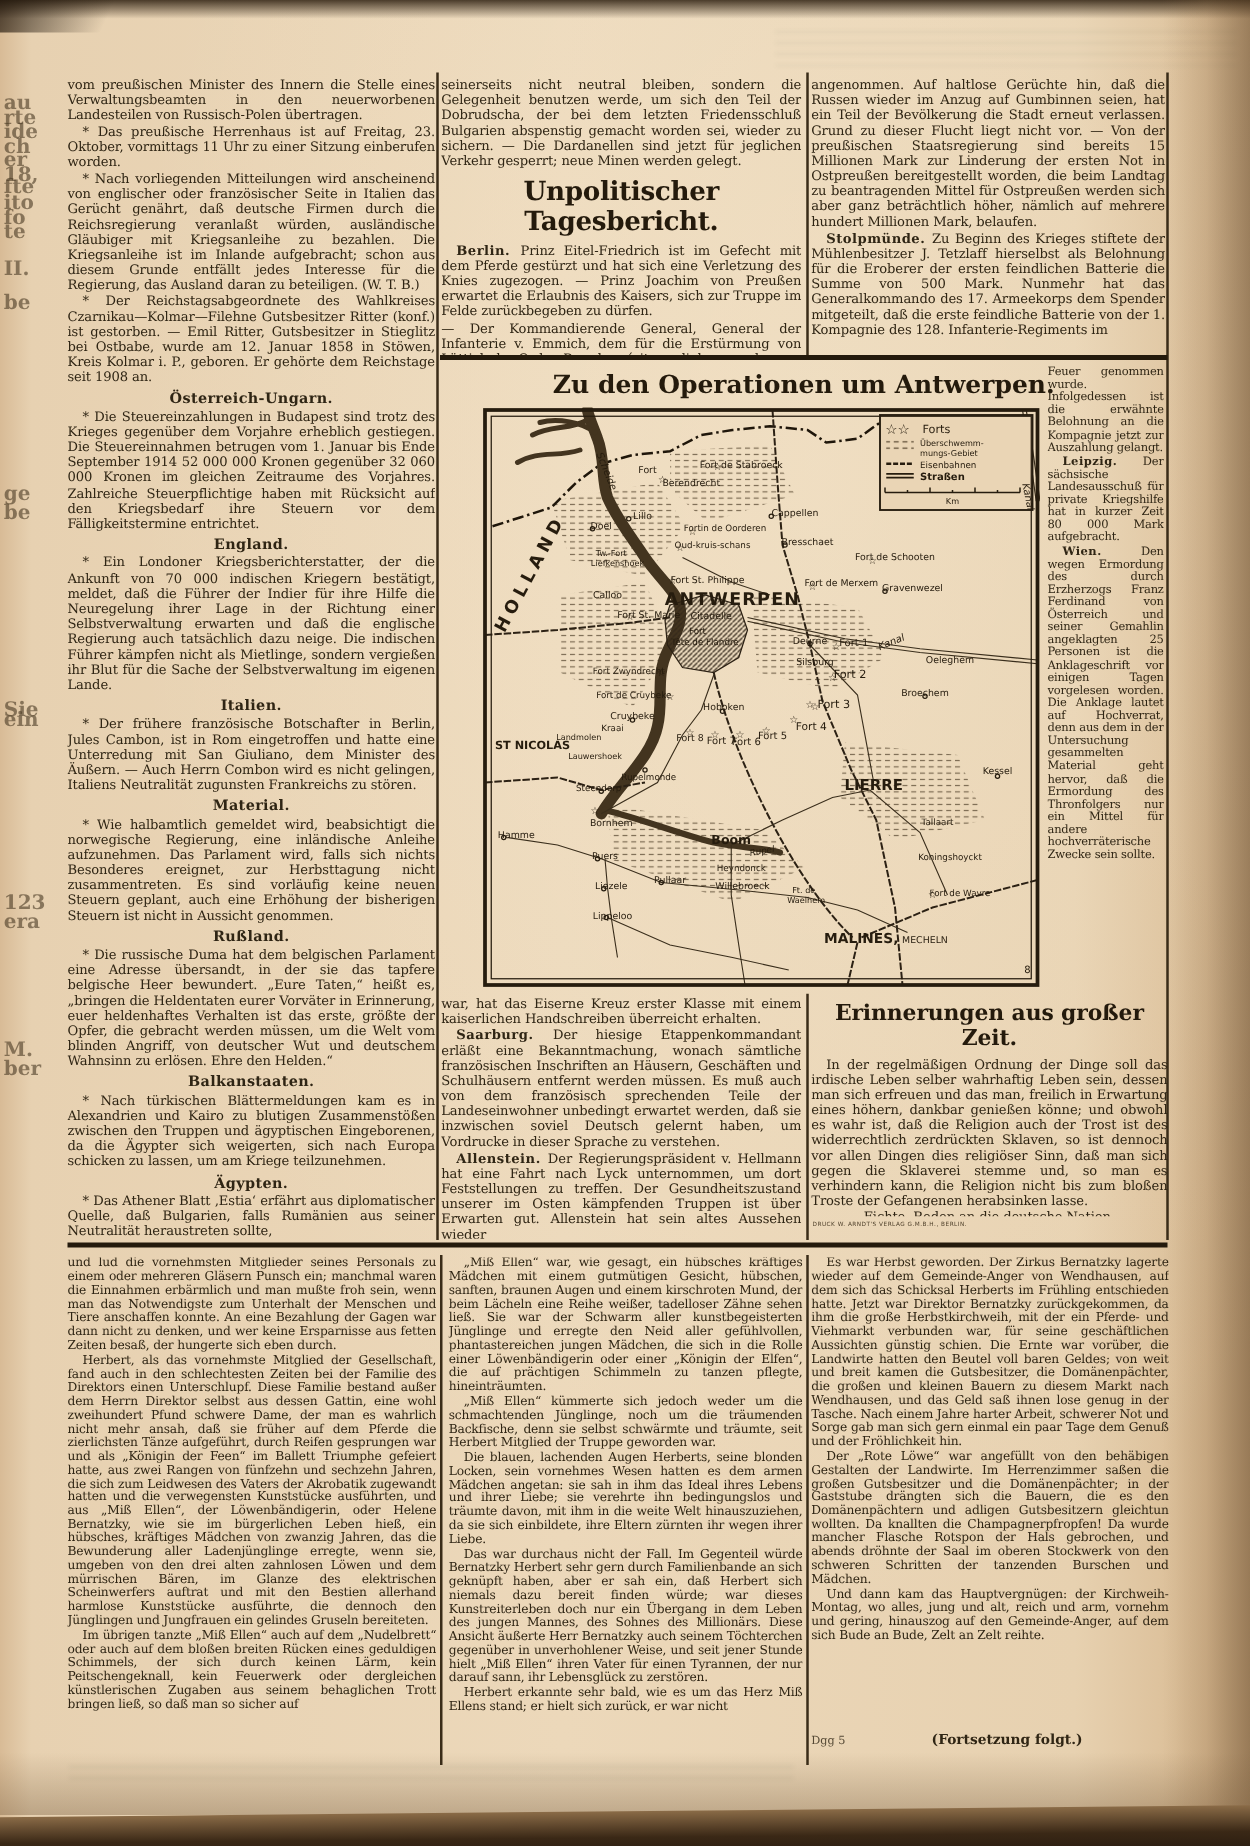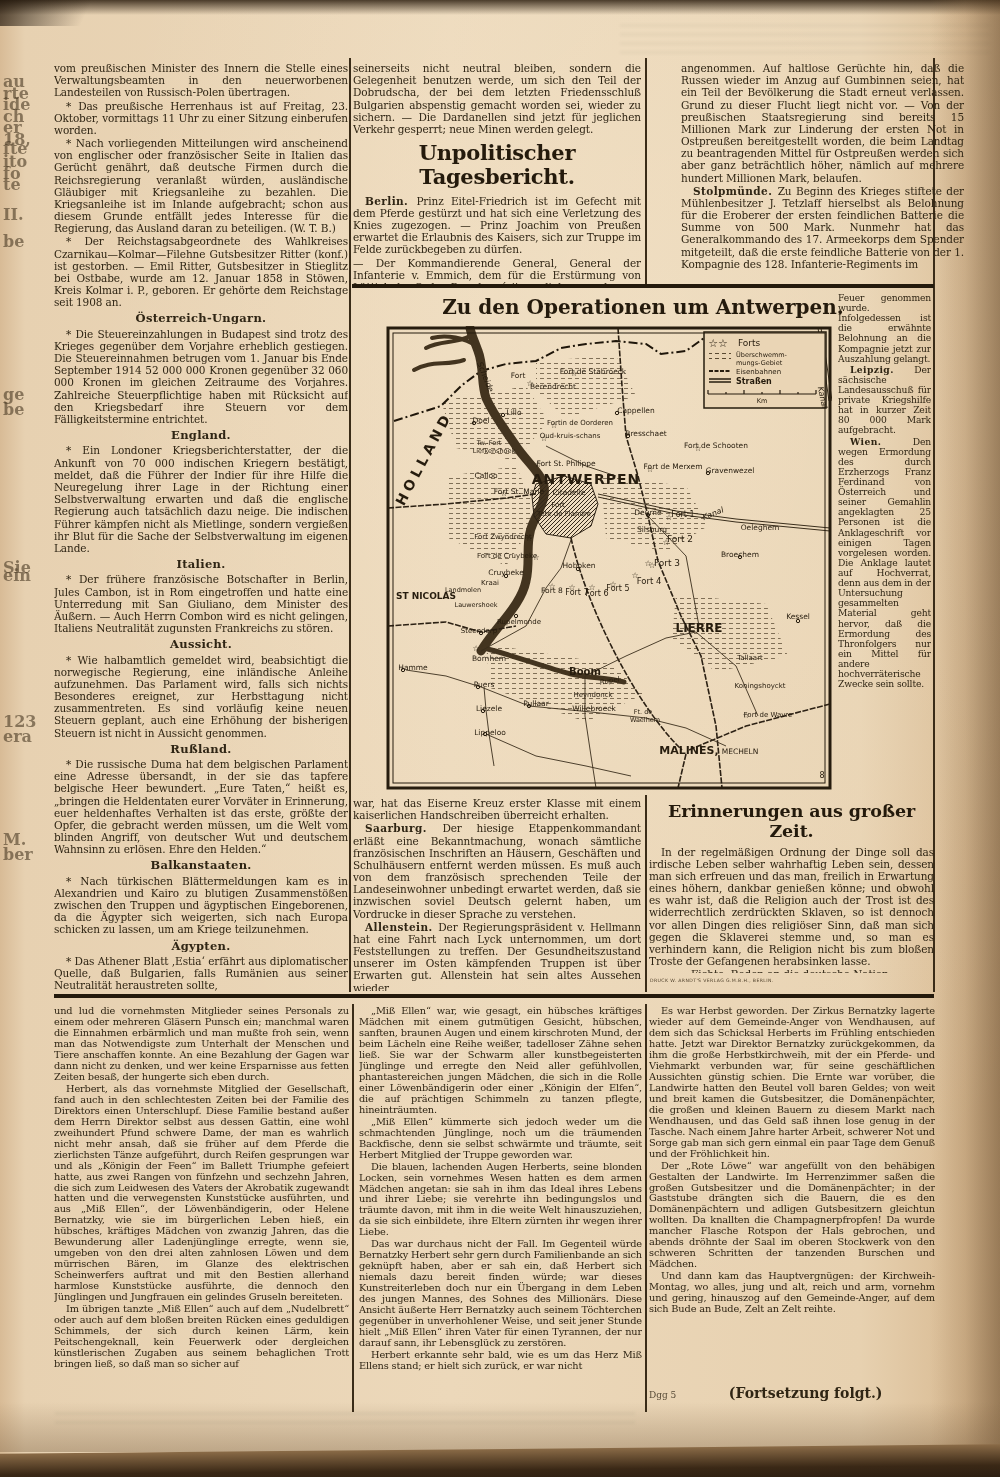--- a/index.html
+++ b/index.html
@@ -38,21 +38,21 @@
   .para b{font-weight:bold;letter-spacing:.4px;}
   .art-h{text-align:center;font-weight:bold;font-size:11.5px;margin:4px 0 2px 0;letter-spacing:.3px;}
   .big-head{font-weight:bold;text-align:center;color:#241a0c;}
   #tagesbericht-title{font-size:21px;letter-spacing:-.3px;margin:6px 0 5px;}
   #map-title{font-size:20px;margin:2px 0 6px;}
   #erinn-title{font-size:17.5px;margin:0 0 4px;}
   .imprint{font-size:4.6px;letter-spacing:.4px;color:#51422c;font-family:"DejaVu Sans",sans-serif;}
   .feu-footer{position:absolute;left:649px;top:1385px;width:286px;display:flex;align-items:baseline;
     font-size:10.5px;}
   .feu-footer .mark{font-size:9px;opacity:.8;}
-  .feu-footer .cont-note{flex:1;text-align:center;font-weight:bold;font-size:14px;}
+  .feu-footer .cont-note{flex:1;text-align:center;font-weight:bold;font-size:11px;}
   
   #map-wrap{left:386px;top:326px;width:446px;height:464px;}
   #map-svg{width:100%;height:100%;}
   .ml{fill:#261c0e;font-family:"DejaVu Sans",sans-serif;}
   .ml.big{font-weight:bold;}
   .ml.i{font-style:italic;}
   .ml.bold{font-weight:bold;}
   .star{fill:#261c0e;font-family:"DejaVu Sans",sans-serif;}
 </style>
 </head>
@@ -102,42 +102,42 @@
     <div class="para cont">vom preußischen Minister des Innern die Stelle eines Verwaltungsbeamten in den neuerworbenen Landesteilen von Russisch-Polen übertragen.</div>
     <div class="para">* Das preußische Herrenhaus ist auf Freitag, 23. Oktober, vormittags 11 Uhr zu einer Sitzung einberufen worden.</div>
     <div class="para">* Nach vorliegenden Mitteilungen wird anscheinend von englischer oder französischer Seite in Italien das Gerücht genährt, daß deutsche Firmen durch die Reichsregierung veranlaßt würden, ausländische Gläubiger mit Kriegsanleihe zu bezahlen. Die Kriegsanleihe ist im Inlande aufgebracht; schon aus diesem Grunde entfällt jedes Interesse für die Regierung, das Ausland daran zu beteiligen. (W. T. B.)</div>
     <div class="para">* Der Reichstagsabgeordnete des Wahlkreises Czarnikau—Kolmar—Filehne Gutsbesitzer Ritter (konf.) ist gestorben. — Emil Ritter, Gutsbesitzer in Stieglitz bei Ostbabe, wurde am 12. Januar 1858 in Stöwen, Kreis Kolmar i. P., geboren. Er gehörte dem Reichstage seit 1908 an.</div>
     <div class="art-h">Österreich-Ungarn.</div>
     <div class="para">* Die Steuereinzahlungen in Budapest sind trotz des Krieges gegenüber dem Vorjahre erheblich gestiegen. Die Steuereinnahmen betrugen vom 1. Januar bis Ende September 1914 52 000 000 Kronen gegenüber 32 060 000 Kronen im gleichen Zeitraume des Vorjahres. Zahlreiche Steuerpflichtige haben mit Rücksicht auf den Kriegsbedarf ihre Steuern vor dem Fälligkeitstermine entrichtet.</div>
     <div class="art-h">England.</div>
     <div class="para">* Ein Londoner Kriegsberichterstatter, der die Ankunft von 70 000 indischen Kriegern bestätigt, meldet, daß die Führer der Indier für ihre Hilfe die Neuregelung ihrer Lage in der Richtung einer Selbstverwaltung erwarten und daß die englische Regierung auch tatsächlich dazu neige. Die indischen Führer kämpfen nicht als Mietlinge, sondern vergießen ihr Blut für die Sache der Selbstverwaltung im eigenen Lande.</div>
     <div class="art-h">Italien.</div>
     <div class="para">* Der frühere französische Botschafter in Berlin, Jules Cambon, ist in Rom eingetroffen und hatte eine Unterredung mit San Giuliano, dem Minister des Äußern. — Auch Herrn Combon wird es nicht gelingen, Italiens Neutralität zugunsten Frankreichs zu stören.</div>
-    <div class="art-h">Aussicht.</div>
+    <div class="art-h">Material.</div>
     <div class="para">* Wie halbamtlich gemeldet wird, beabsichtigt die norwegische Regierung, eine inländische Anleihe aufzunehmen. Das Parlament wird, falls sich nichts Besonderes ereignet, zur Herbsttagung nicht zusammentreten. Es sind vorläufig keine neuen Steuern geplant, auch eine Erhöhung der bisherigen Steuern ist nicht in Aussicht genommen.</div>
     <div class="art-h">Rußland.</div>
     <div class="para">* Die russische Duma hat dem belgischen Parlament eine Adresse übersandt, in der sie das tapfere belgische Heer bewundert. „Eure Taten,“ heißt es, „bringen die Heldentaten eurer Vorväter in Erinnerung, euer heldenhaftes Verhalten ist das erste, größte der Opfer, die gebracht werden müssen, um die Welt vom blinden Angriff, von deutscher Wut und deutschem Wahnsinn zu erlösen. Ehre den Helden.“</div>
     <div class="art-h">Balkanstaaten.</div>
     <div class="para">* Nach türkischen Blättermeldungen kam es in Alexandrien und Kairo zu blutigen Zusammenstößen zwischen den Truppen und ägyptischen Eingeborenen, da die Ägypter sich weigerten, sich nach Europa schicken zu lassen, um am Kriege teilzunehmen.</div>
     <div class="art-h">Ägypten.</div>
     <div class="para">* Das Athener Blatt ‚Estia‘ erfährt aus diplomatischer Quelle, daß Bulgarien, falls Rumänien aus seiner Neutralität heraustreten sollte,</div>
   </div>
 
 <div class="col body-col" style="left:353px;top:62px;width:288px;height:222px;">
   <div>
       <div class="para cont">seinerseits nicht neutral bleiben, sondern die Gelegenheit benutzen werde, um sich den Teil der Dobrudscha, der bei dem letzten Friedensschluß Bulgarien abspenstig gemacht worden sei, wieder zu sichern. — Die Dardanellen sind jetzt für jeglichen Verkehr gesperrt; neue Minen werden gelegt.</div>
     </div>
   <h1 class="big-head" id="tagesbericht-title">Unpolitischer Tagesbericht.</h1>
   <div>
       <div class="para"><b>Berlin. </b>Prinz Eitel-Friedrich ist im Gefecht mit dem Pferde gestürzt und hat sich eine Verletzung des Knies zugezogen. — Prinz Joachim von Preußen erwartet die Erlaubnis des Kaisers, sich zur Truppe im Felde zurückbegeben zu dürfen.</div>
       <div class="para cont">— Der Kommandierende General, General der Infanterie v. Emmich, dem für die Erstürmung von Lüttich der Orden Pour le mérite verliehen worden</div>
     </div>
 </div>
 
-<div class="col body-col" style="left:681px;top:62px;width:283px;height:226px;">
+<div class="col body-col" style="left:649px;top:62px;width:283px;height:226px;">
     <div class="para cont">angenommen. Auf haltlose Gerüchte hin, daß die Russen wieder im Anzug auf Gumbinnen seien, hat ein Teil der Bevölkerung die Stadt erneut verlassen. Grund zu dieser Flucht liegt nicht vor. — Von der preußischen Staatsregierung sind bereits 15 Millionen Mark zur Linderung der ersten Not in Ostpreußen bereitgestellt worden, die beim Landtag zu beantragenden Mittel für Ostpreußen werden sich aber ganz beträchtlich höher, nämlich auf mehrere hundert Millionen Mark, belaufen.</div>
     <div class="para"><b>Stolpmünde. </b>Zu Beginn des Krieges stiftete der Mühlenbesitzer J. Tetzlaff hierselbst als Belohnung für die Eroberer der ersten feindlichen Batterie die Summe von 500 Mark. Nunmehr hat das Generalkommando des 17. Armeekorps dem Spender mitgeteilt, daß die erste feindliche Batterie von der 1. Kompagnie des 128. Infanterie-Regiments im</div>
   </div>
 
 <h2 class="abs big-head" id="map-title" style="left:352px;top:293px;width:582px;">Zu den Operationen um Antwerpen.</h2>
 
 <div class="abs" id="map-wrap">
 <svg id="map-svg" viewBox="0 0 446 464" xmlns="http://www.w3.org/2000/svg">
   <defs>
     <pattern id="flood" width="7" height="5" patternUnits="userSpaceOnUse">

